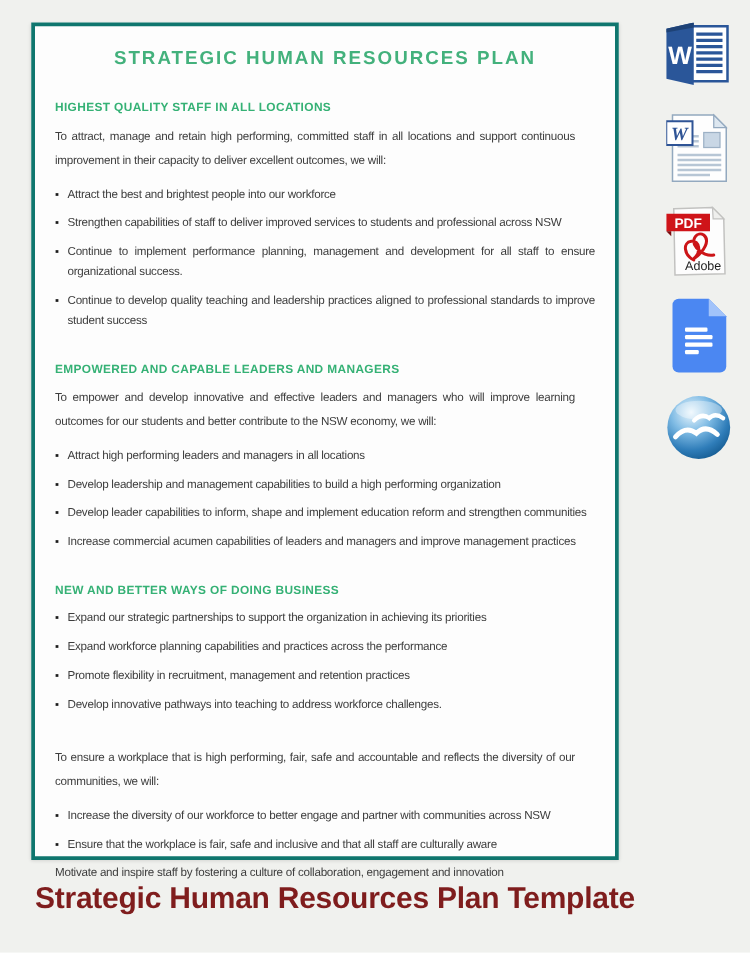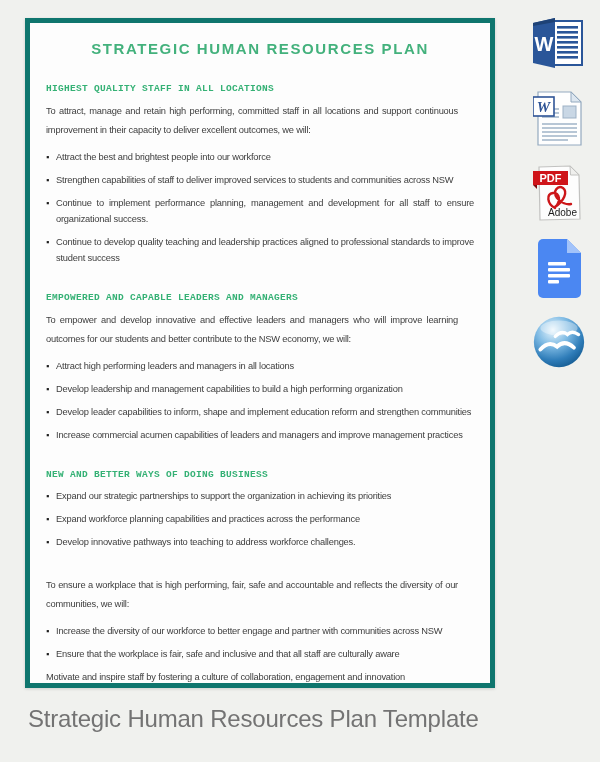--- a/index.html
+++ b/index.html
@@ -4,35 +4,34 @@
 <style>
   html,body{margin:0;padding:0;}
   body{
     width:600px;height:762px;position:relative;overflow:hidden;
     background:#f0f1ee;
     font-family:"Liberation Sans",sans-serif;
   }
   
   .page{
     position:absolute;left:25px;top:18px;width:470px;height:670px;
-    background:#fdfdfd;border:5px solid #0f766e;box-sizing:border-box;
+    background:#fdfdfd;border:3px solid #0f766e;box-sizing:border-box;
     box-shadow:0 1px 3px rgba(0,0,0,.14);
     padding:0 16px;
   }
   .doc-title{
     margin:17px 0 0 0;text-align:center;
     font-size:15px;font-weight:700;letter-spacing:1.6px;
     color:#43b17c;
   }
   .sec{margin-top:26px;}
   .sec-h{
     margin:0 0 8px 0;
     font-size:9.5px;font-weight:700;letter-spacing:.3px;
     color:#35b175;
-    font-family:Liberation Mono, monospace;
   }
   .intro{
     margin:0 16px 9px 0;
     font-size:9.3px;line-height:19px;letter-spacing:-.2px;
     color:#3d3d3d;text-align:justify;
   }
   .blist{list-style:none;margin:0;padding:0;}
   .blist li{
     position:relative;padding-left:10px;margin-bottom:7px;
     font-size:9.3px;line-height:16px;letter-spacing:-.2px;
@@ -52,36 +51,36 @@
     display:flex;flex-direction:column;align-items:center;
   }
   .rail .ico{width:54px;display:flex;justify-content:center;cursor:pointer;}
   .ico-word{margin-bottom:22px;}
   .ico-doc{margin-bottom:16px;}
   .ico-pdf{margin-bottom:16px;}
   .ico-gdocs{margin-bottom:14px;}
   
   .footer-title{
     position:absolute;left:28px;top:705px;
-    font-size:24px;font-weight:400;letter-spacing:-.2px;
-    color:#737373;
+    font-size:24px;font-weight:700;letter-spacing:-.2px;
+    color:#7f1d1d;
   }
 </style>
 </head>
 <body>
 
 <div class="page">
   <h1 class="doc-title">STRATEGIC HUMAN RESOURCES PLAN</h1>
 
   <section class="sec">
     <h2 class="sec-h">HIGHEST QUALITY STAFF IN ALL LOCATIONS</h2>
     <p class="intro">To attract, manage and retain high performing, committed staff in all locations and support continuous improvement in their capacity to deliver excellent outcomes, we will:</p>
     <ul class="blist">
       <li>Attract the best and brightest people into our workforce</li>
-      <li>Strengthen capabilities of staff to deliver improved services to students and communities across NSW</li>
+      <li>Strengthen capabilities of staff to deliver improved services to students and professional across NSW</li>
       <li>Continue to implement performance planning, management and development for all staff to ensure organizational success.</li>
       <li>Continue to develop quality teaching and leadership practices aligned to professional standards to improve student success</li>
     </ul>
   </section>
 
   <section class="sec">
     <h2 class="sec-h">EMPOWERED AND CAPABLE LEADERS AND MANAGERS</h2>
     <p class="intro">To empower and develop innovative and effective leaders and managers who will improve learning outcomes for our students and better contribute to the NSW economy, we will:</p>
     <ul class="blist">
       <li>Attract high performing leaders and managers in all locations</li>
@@ -89,20 +88,21 @@
       <li>Develop leader capabilities to inform, shape and implement education reform and strengthen communities</li>
       <li>Increase commercial acumen capabilities of leaders and managers and improve management practices</li>
     </ul>
   </section>
 
   <section class="sec">
     <h2 class="sec-h">NEW AND BETTER WAYS OF DOING BUSINESS</h2>
     <ul class="blist">
       <li>Expand our strategic partnerships to support the organization in achieving its priorities</li>
       <li>Expand workforce planning capabilities and practices across the performance</li>
+      <li>Promote flexibility in recruitment, management and retention practices</li>
       <li>Develop innovative pathways into teaching to address workforce challenges.</li>
     </ul>
   </section>
 
   <section class="sec">
     <p class="intro">To ensure a workplace that is high performing, fair, safe and accountable and reflects the diversity of our communities, we will:</p>
     <ul class="blist">
       <li>Increase the diversity of our workforce to better engage and partner with communities across NSW</li>
       <li>Ensure that the workplace is fair, safe and inclusive and that all staff are culturally aware</li>
     </ul>

